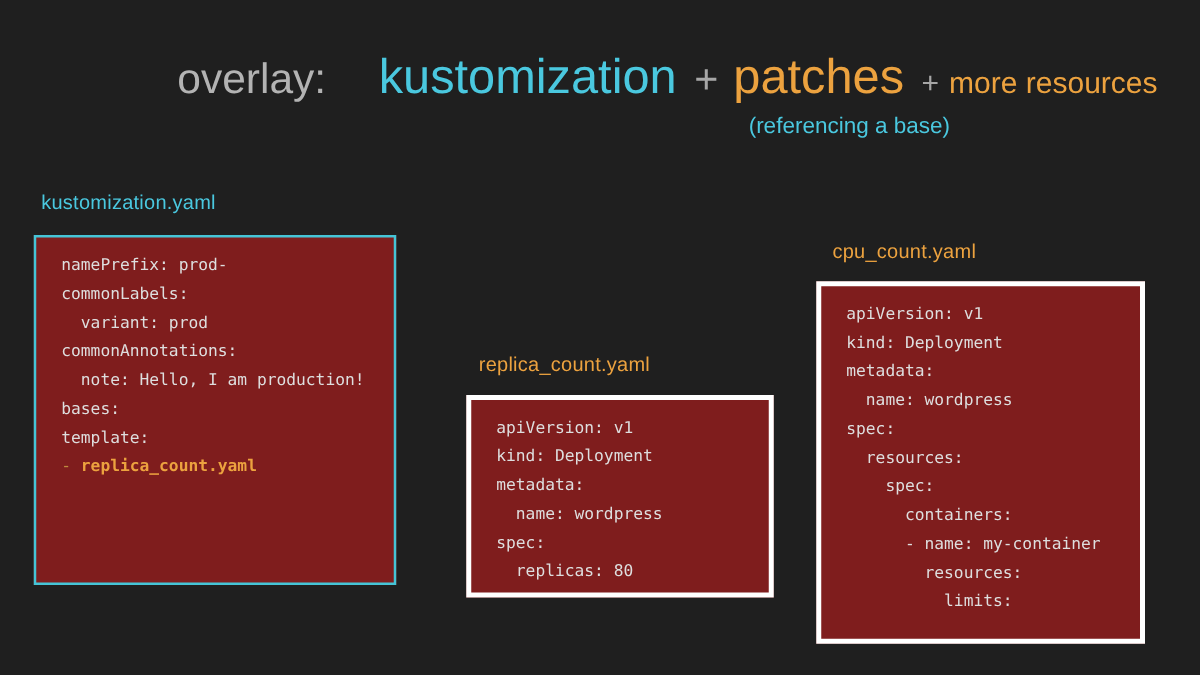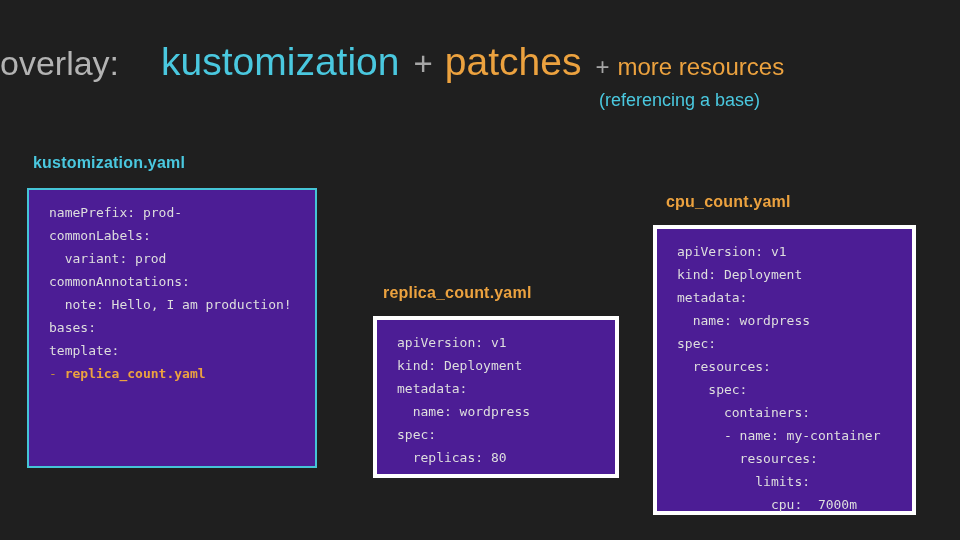--- a/index.html
+++ b/index.html
@@ -7,50 +7,49 @@
     position:relative;
     width:960px;height:540px;
     background:#1f1f1f;
     overflow:hidden;
     font-family:"Liberation Sans", sans-serif;
   }
   
   .title-row{
     position:absolute;
     left:0;top:40px;width:926px;
-    text-align:left;
+    text-align:right;
     white-space:nowrap;
   }
   .title-row span{display:inline-block;vertical-align:baseline;}
   .t-overlay{color:#b3b3b3;font-size:34px;margin-right:42px;}
   .t-kustomization{color:#4ac8df;font-size:39px;}
   .t-plus1{color:#a6a6a6;font-size:33px;margin:0 12px 0 14px;}
   .t-patches{color:#eca23f;font-size:39px;}
   .t-plus2{color:#a6a6a6;font-size:24px;margin:0 8px 0 14px;}
   .t-more{color:#eca23f;font-size:24px;}
   .subtitle{
     position:absolute;
     left:0;top:90px;width:760px;
     text-align:right;
     color:#4ac8df;font-size:18px;
   }
   
   .panel-label{
     position:absolute;
     font-size:16px;
     letter-spacing:0.2px;
-    font-weight:bold;
   }
   .label-cyan{color:#4ac8df;}
   .label-orange{color:#eca23f;}
   .code-box{
     position:absolute;
     box-sizing:border-box;
     padding:11px 4px 0 20px;
-    background:#4c1d95;
+    background:#7f1d1d;
   }
   .box-cyan{border:2px solid #45c4d6;}
   .box-orange{border:4px solid #ffffff;}
   .code-line{
     font-family:"DejaVu Sans Mono", monospace;
     font-size:13px;
     line-height:23px;
     white-space:pre;
   }
   .seg-plain{color:#dedede;}
@@ -105,16 +104,15 @@
       <div class="code-line"><span class="seg-plain">kind: Deployment</span></div>
       <div class="code-line"><span class="seg-plain">metadata:</span></div>
       <div class="code-line"><span class="seg-plain">  name: wordpress</span></div>
       <div class="code-line"><span class="seg-plain">spec:</span></div>
       <div class="code-line"><span class="seg-plain">  resources:</span></div>
       <div class="code-line"><span class="seg-plain">    spec:</span></div>
       <div class="code-line"><span class="seg-plain">      containers:</span></div>
       <div class="code-line"><span class="seg-plain">      - name: my-container</span></div>
       <div class="code-line"><span class="seg-plain">        resources:</span></div>
       <div class="code-line"><span class="seg-plain">          limits:</span></div>
-      <div class="code-line"><span class="seg-plain">            cpu:  7000m</span></div>
     </div>
 
 </div>
 
 </body></html>

